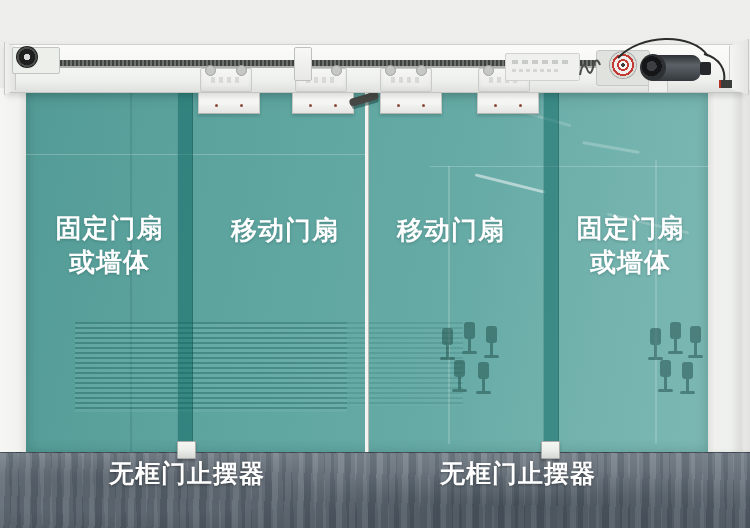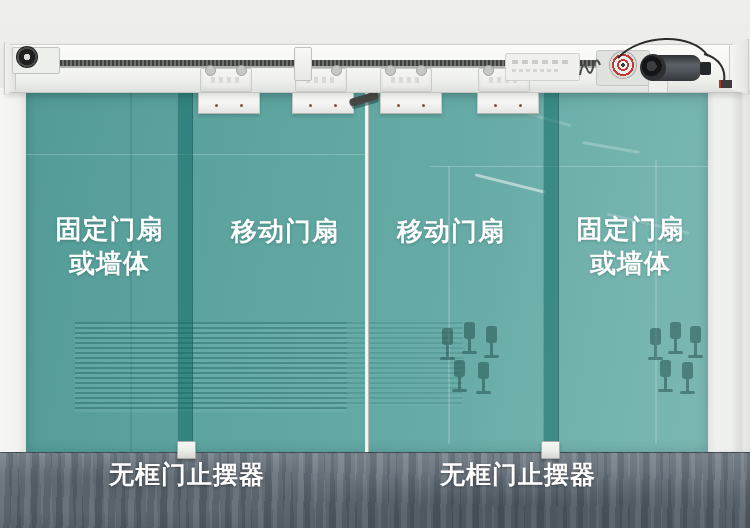--- a/index.html
+++ b/index.html
@@ -1,19 +1,19 @@
 <!DOCTYPE html>
 <html><head>
 <meta charset="utf-8">
 <style>
   html,body{margin:0;padding:0;background:#dfe0de;}
   .stage{
     position:relative;width:750px;height:528px;overflow:hidden;
     background:linear-gradient(180deg,#eeefed 0%,#e9eae8 40%,#e6e7e5 100%);
-    font-family:Liberation Sans, sans-serif;
+    font-family:Liberation Serif, serif;
   }
   .abs{position:absolute;}
 
   
   .left-wall{left:0;top:88px;width:26px;height:366px;
     background:linear-gradient(90deg,#f6f7f4 0%,#f2f3f0 70%,#e2e3e0 100%);}
   .right-wall{left:708px;top:90px;width:42px;height:362px;
     background:linear-gradient(90deg,#f1f2ef 0%,#eef0ed 55%,#dddedb 78%,#e8e9e6 86%,#e3e4e1 100%);
     box-shadow:inset 3px 0 5px rgba(0,0,0,.07);}
   .floor{left:0;top:452px;width:750px;height:76px;z-index:6;

